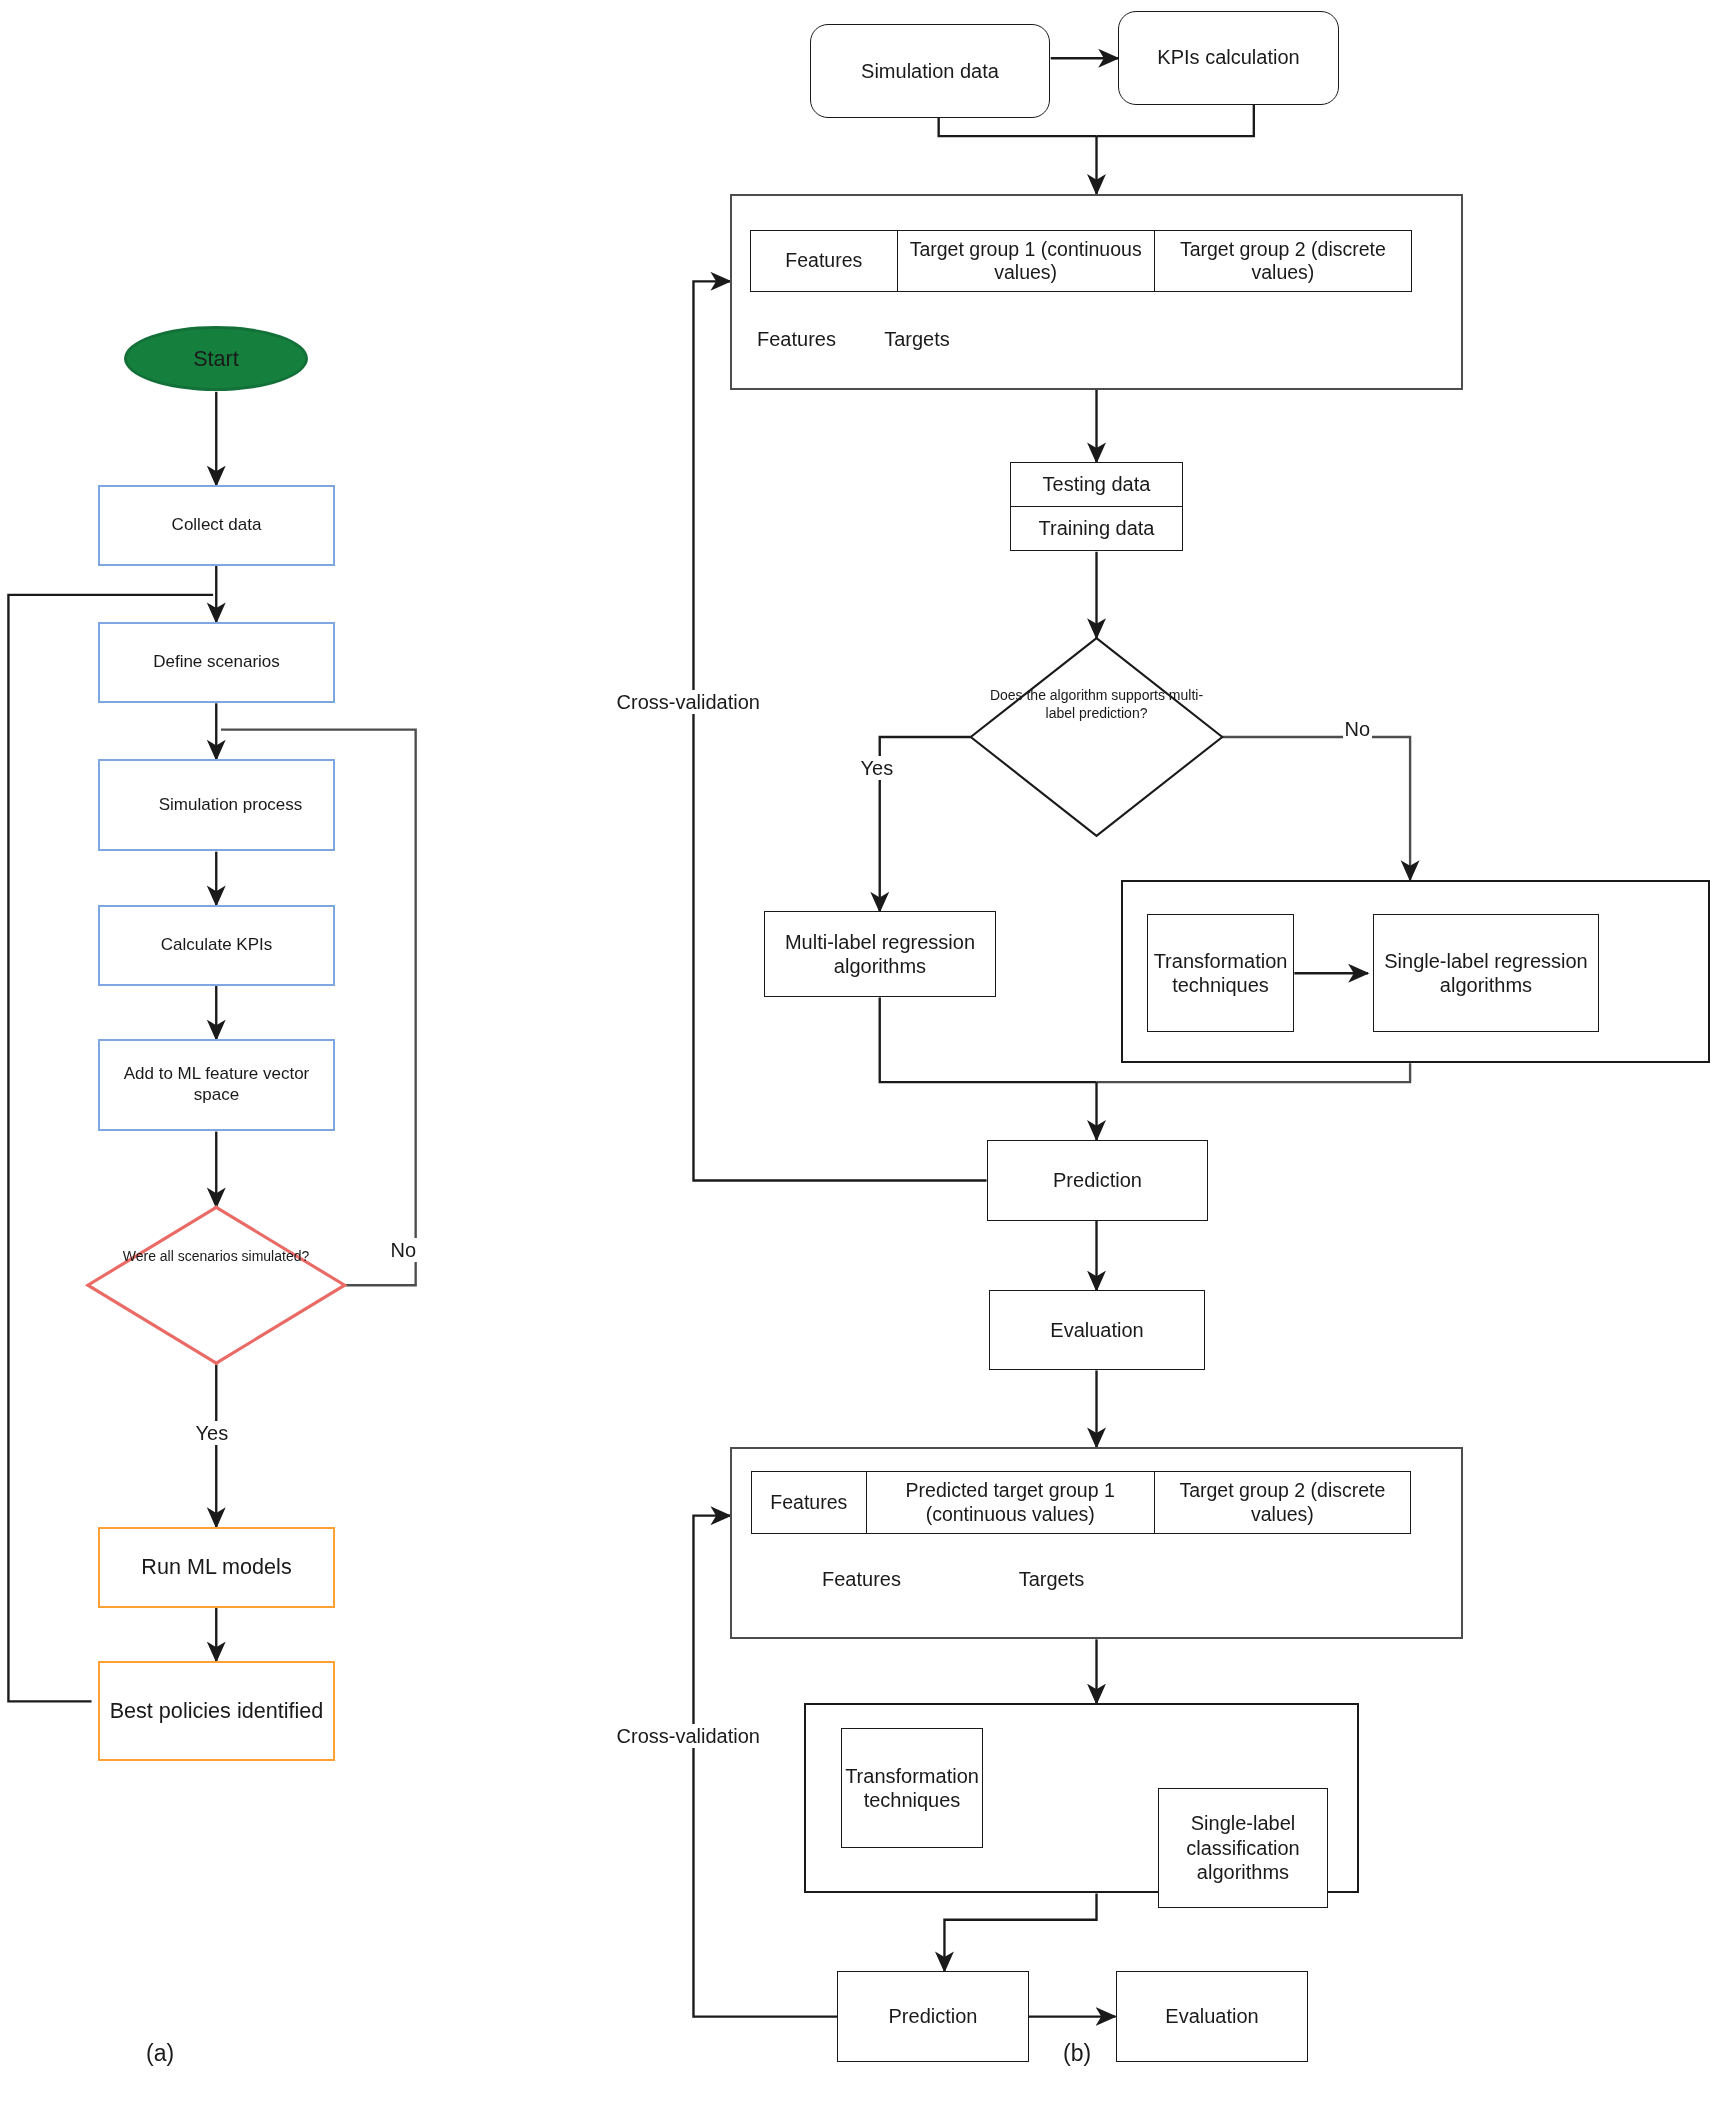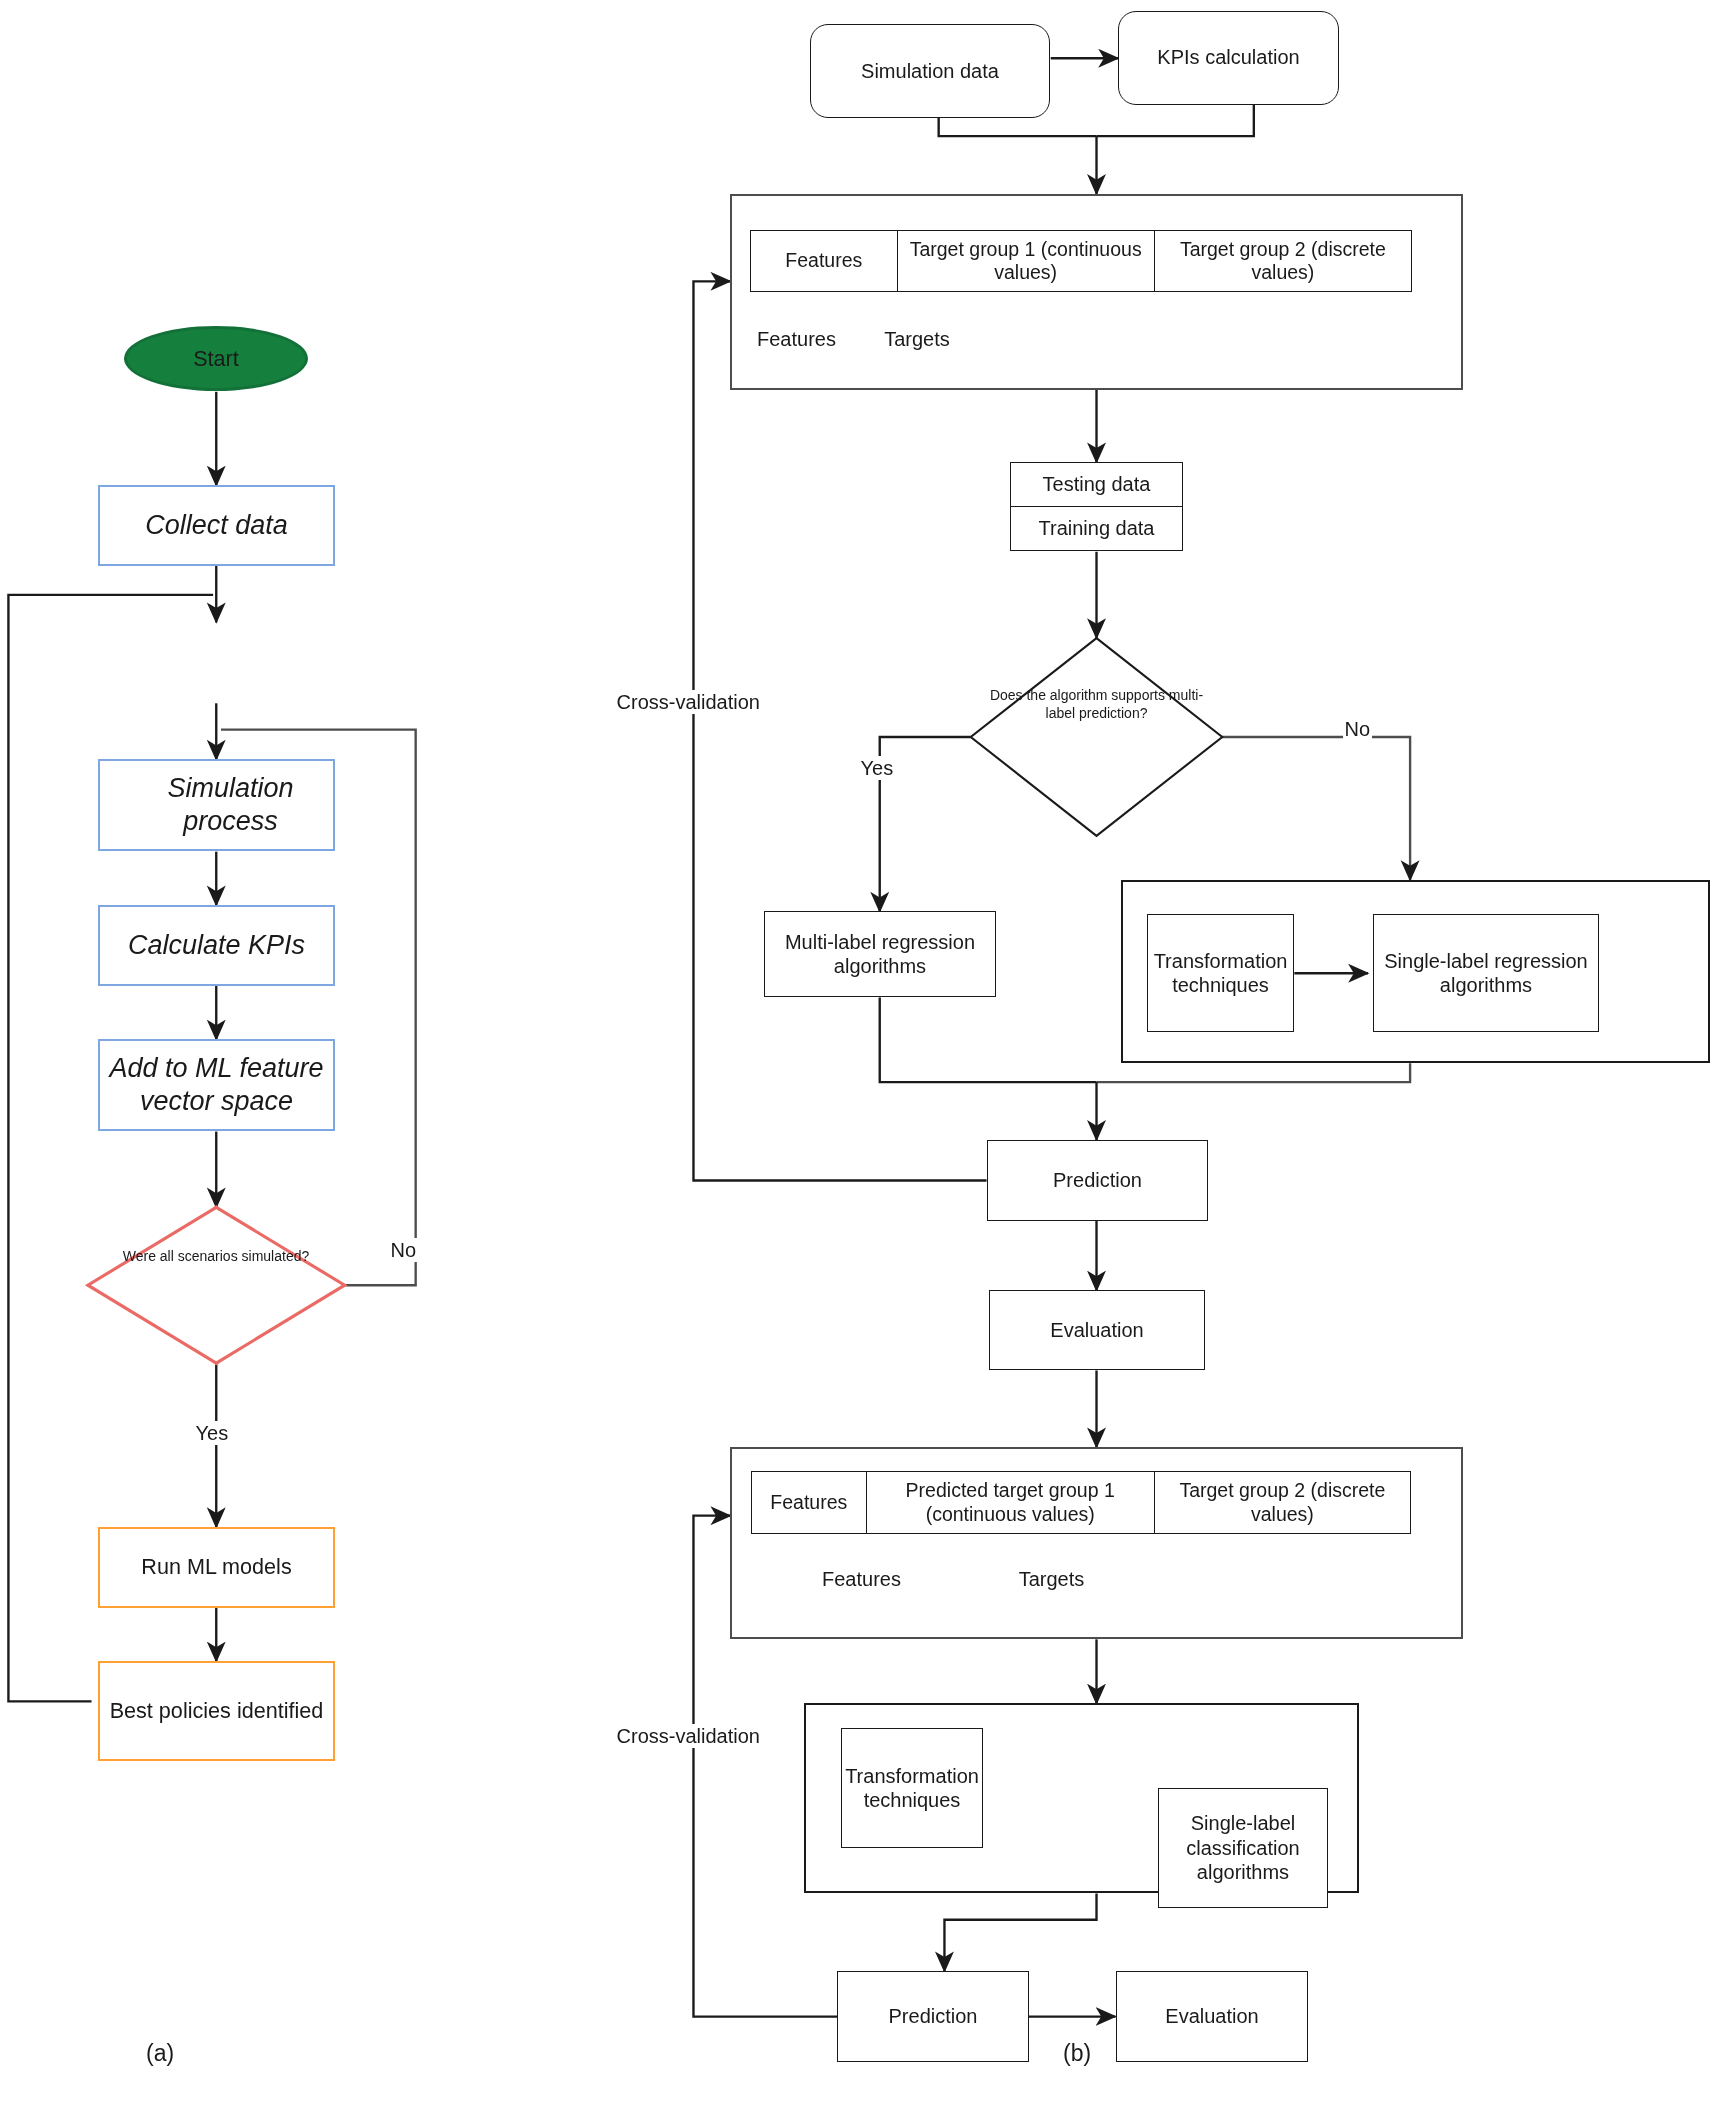--- a/index.html
+++ b/index.html
@@ -34,21 +34,21 @@
     background: #ffffff;
     display: flex;
     align-items: center;
     justify-content: center;
     text-align: center;
     line-height: 1.22;
     color: #1a1a1a;
   }
   .node .lbl { display: block; padding: 0 4.2px; }
 
-  .proc-blue  { border: 2.6px solid #7EA6E0; font-size: 27px; font-style: italic; }
+  .proc-blue  { border: 2.6px solid #7EA6E0; font-size: 17px; }
   .proc-orange{ border: 2.6px solid #FFA033; font-size: 21.6px; }
   .proc-plain { border: 1.6px solid #1a1a1a; font-size: 20px; }
   .group-box  { border: 2.1px solid #4d4d4d; background: #ffffff; display:block; }
   .group-box2 { border: 2.1px solid #1a1a1a; background: #ffffff; display:block; }
 
   .rounded { border-radius: 18px; }
 
   .ellipse {
     position: absolute;
     box-sizing: border-box;
@@ -225,20 +225,23 @@
   </svg>
 
   <div class="ellipse" style="left:124px; top:326px; width:184px; height:65px;">
     <span class="lbl">Start</span>
   </div>
 
   <div class="node proc-blue" style="left:98px; top:485px; width:237px; height:81px;">
     <span class="lbl">Collect data</span>
   </div>
 
+  <div class="node proc-blue" style="left:98px; top:622px; width:237px; height:81px;">
+    <span class="lbl">Define scenarios</span>
+  </div>
 
   <div class="node proc-blue" style="left:98px; top:759px; width:237px; height:92px;padding-left:28px;">
     <span class="lbl">Simulation process</span>
   </div>
 
   <div class="node proc-blue" style="left:98px; top:905px; width:237px; height:81px;">
     <span class="lbl">Calculate KPIs</span>
   </div>
 
   <div class="node proc-blue" style="left:98px; top:1039px; width:237px; height:92px;">

